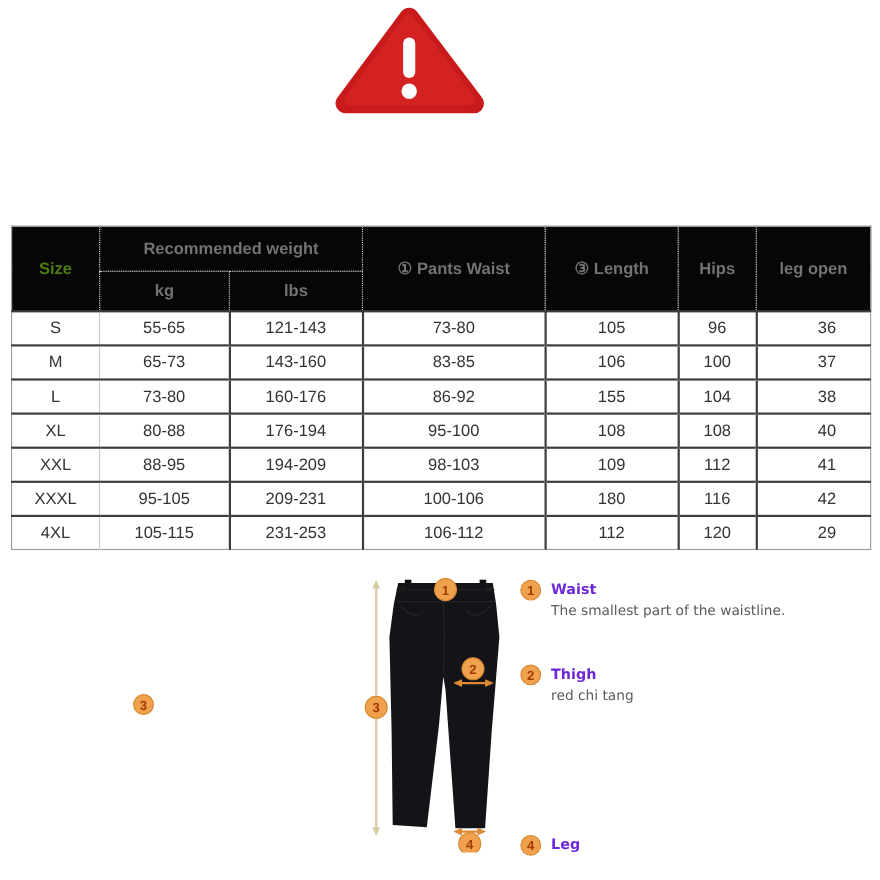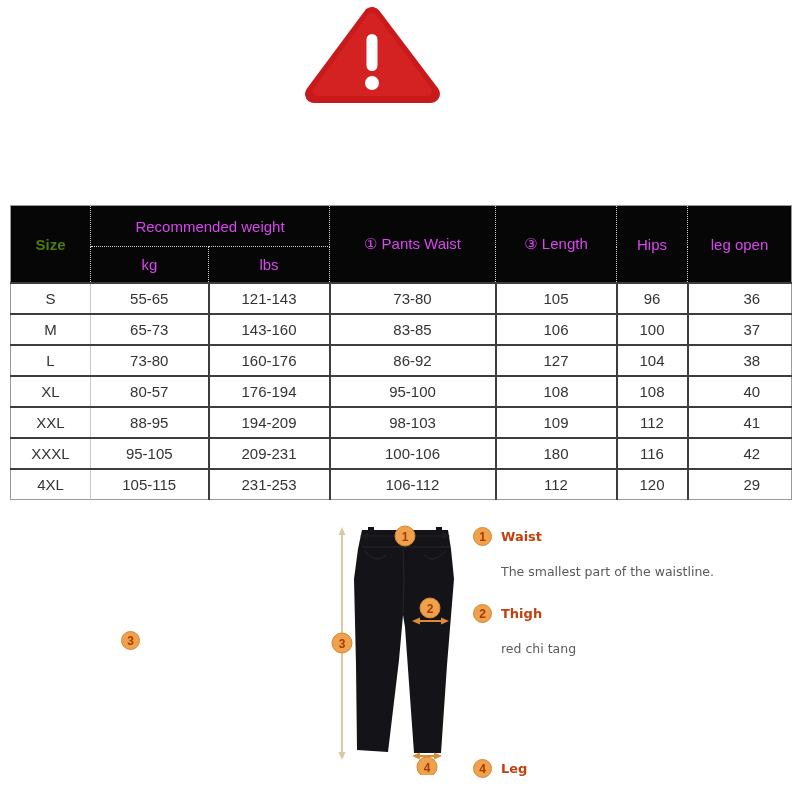--- a/index.html
+++ b/index.html
@@ -7,43 +7,43 @@
         font-family:"Liberation Sans",sans-serif;}
 
   
   .warning-wrap{position:absolute;left:300px;top:4px;width:145px;height:104px;}
 
   
   .chart-table{position:absolute;left:10px;top:205px;width:781px;border-collapse:collapse;
                table-layout:fixed;font-size:15px;color:#333;}
   .chart-table td,.chart-table th{text-align:center;vertical-align:middle;padding:0;}
   .chart-table{border:1px solid #9a9a9a;}
-  thead th{background:#060606;color:#d946ef;font-weight:normal;}
+  thead th{background:#060606;color:#737373;font-weight:bold;}
   th.size-head{color:#4d7c0f;font-weight:bold;border-right:1px dotted #cfcfcf;}
   th.recw-head{border-bottom:1px dotted #cfcfcf;border-right:1px dotted #cfcfcf;}
   th.kg-head{border-right:1px dotted #cfcfcf;}
   th.lbs-head{border-right:1px dotted #cfcfcf;}
   th.waist-head,th.length-head,th.hips-head{border-right:1px dotted #cfcfcf;}
   tr.hrow1 th{height:40px;}
   tr.hrow2 th{height:35px;}
   tbody td{height:29px;border-top:2px solid #3d3d3d;border-right:2px solid #3d3d3d;}
   tbody td:last-child{border-right:none;padding-left:24px;}
   tbody td.c-size{border-right:1px solid #c9c9c9;}
 
   
   .diagram-svg{position:absolute;left:320px;top:515px;width:150px;height:260px;}
 
   .anno{position:absolute;display:flex;gap:9px;align-items:flex-start;
         font-family:"DejaVu Sans","Liberation Sans",sans-serif;}
   .badge{flex:0 0 auto;width:19px;height:19px;border-radius:50%;background:#efa14d;
          border:1px solid #d5882e;color:#a33c00;font-weight:bold;font-size:12px;
          display:flex;align-items:center;justify-content:center;box-sizing:border-box;
          font-family:"Liberation Sans",sans-serif;}
-  .anno-title{font-size:13px;font-weight:bold;color:#c2410c;line-height:19px;}
-  .anno-desc{font-size:12.5px;color:#5a5a5a;line-height:1.45;margin-top:17px;}
+  .anno-title{font-size:13px;font-weight:bold;color:#6d28d9;line-height:19px;}
+  .anno-desc{font-size:12.5px;color:#5a5a5a;line-height:1.45;margin-top:0;}
   .anno-waist{left:473px;top:527px;width:300px;}
   .anno-thigh{left:473px;top:604px;width:300px;}
   .anno-leg{left:473px;top:759px;width:200px;}
   .anno-length{left:121px;top:631px;width:260px;}
   .anno-length .anno-desc{width:218px;}
 </style>
 </head>
 <body>
 
 <div id="page">
@@ -98,27 +98,27 @@
         <td>83-85</td>
         <td>106</td>
         <td>100</td>
         <td>37</td>
       </tr>
       <tr>
         <td class="c-size">L</td>
         <td>73-80</td>
         <td>160-176</td>
         <td>86-92</td>
-        <td>127</td>
+        <td>155</td>
         <td>104</td>
         <td>38</td>
       </tr>
       <tr>
         <td class="c-size">XL</td>
-        <td>80-57</td>
+        <td>80-88</td>
         <td>176-194</td>
         <td>95-100</td>
         <td>108</td>
         <td>108</td>
         <td>40</td>
       </tr>
       <tr>
         <td class="c-size">XXL</td>
         <td>88-95</td>
         <td>194-209</td>

